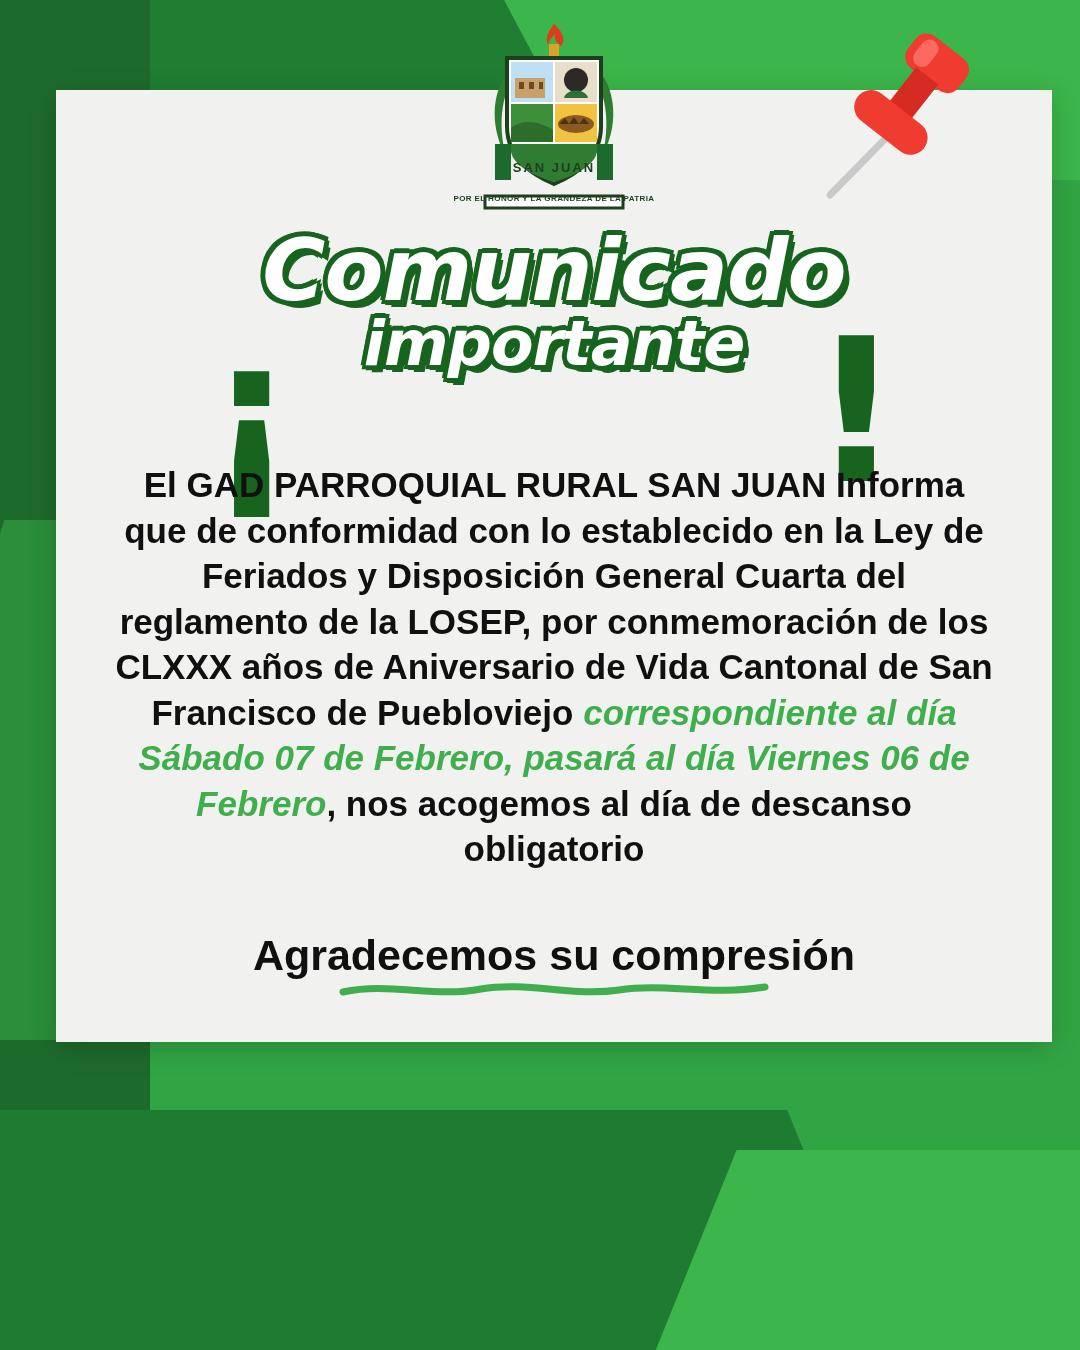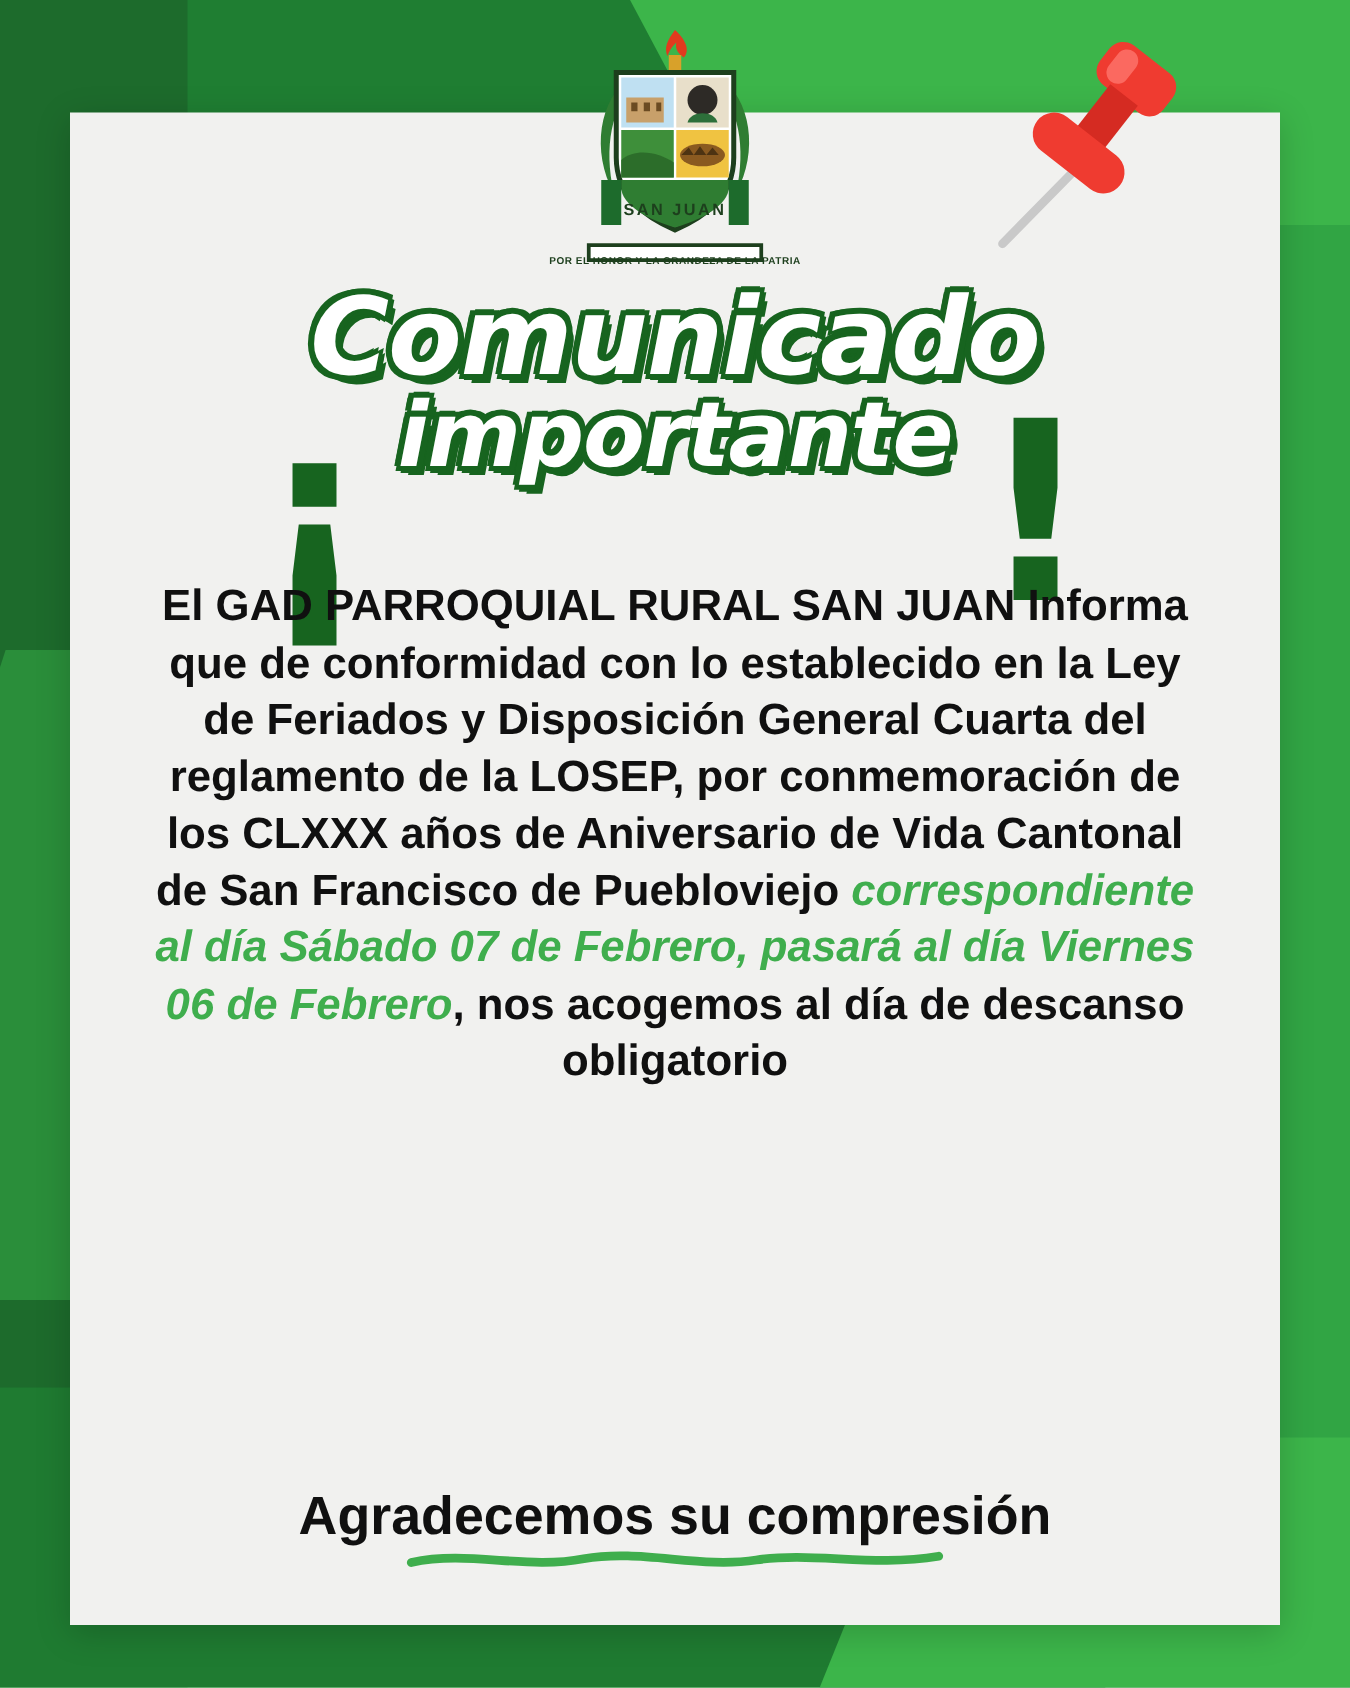--- a/index.html
+++ b/index.html
@@ -65,23 +65,24 @@
     background: #3cb54a;
     transform: skewX(-22deg);
   }
 
   
   .card {
     position: absolute;
     left: 56px;
     top: 90px;
     width: 968px;
-    height: 1210px;
+    height: 952px;
     background: #f1f1ef;
     box-shadow: 0 6px 26px rgba(0,0,0,.18);
+    padding-left: 28px;
   }
 
   
   .crest-wrap {
     position: absolute;
     left: 50%;
     top: -72px;
     transform: translateX(-50%);
     width: 210px;
     height: 215px;
@@ -92,21 +93,21 @@
     left: 0; right: 0;
     top: 142px;
     font-size: 13px;
     font-weight: bold;
     letter-spacing: 2px;
     color: #1d3f1d;
   }
   .crest-motto {
     position: absolute;
     left: 0; right: 0;
-    top: 186px;
+    top: 176px;
     font-size: 8px;
     font-weight: bold;
     letter-spacing: .4px;
     color: #1d3f1d;
   }
 
   
   .pin {
     position: absolute;
     right: 62px;
@@ -130,21 +131,21 @@
     font-style: italic;
     color: #fff;
     letter-spacing: -1px;
     line-height: .94;
     text-shadow:
       5px 0 0 #17641f, -5px 0 0 #17641f, 0 5px 0 #17641f, 0 -5px 0 #17641f,
       4px 4px 0 #17641f, -4px 4px 0 #17641f, 4px -4px 0 #17641f, -4px -4px 0 #17641f,
       6px 7px 0 #17641f;
   }
   .headline-1 { font-size: 86px; }
-  .headline-2 { font-size: 72px; margin-top: 4px; }
+  .headline-2 { font-size: 62px; margin-top: 4px; }
 
   .bang {
     position: absolute;
     color: #17641f;
     font-family: "DejaVu Sans", sans-serif;
     font-weight: bold;
     font-size: 200px;
     line-height: 1;
     -webkit-text-stroke: 0;
   }

